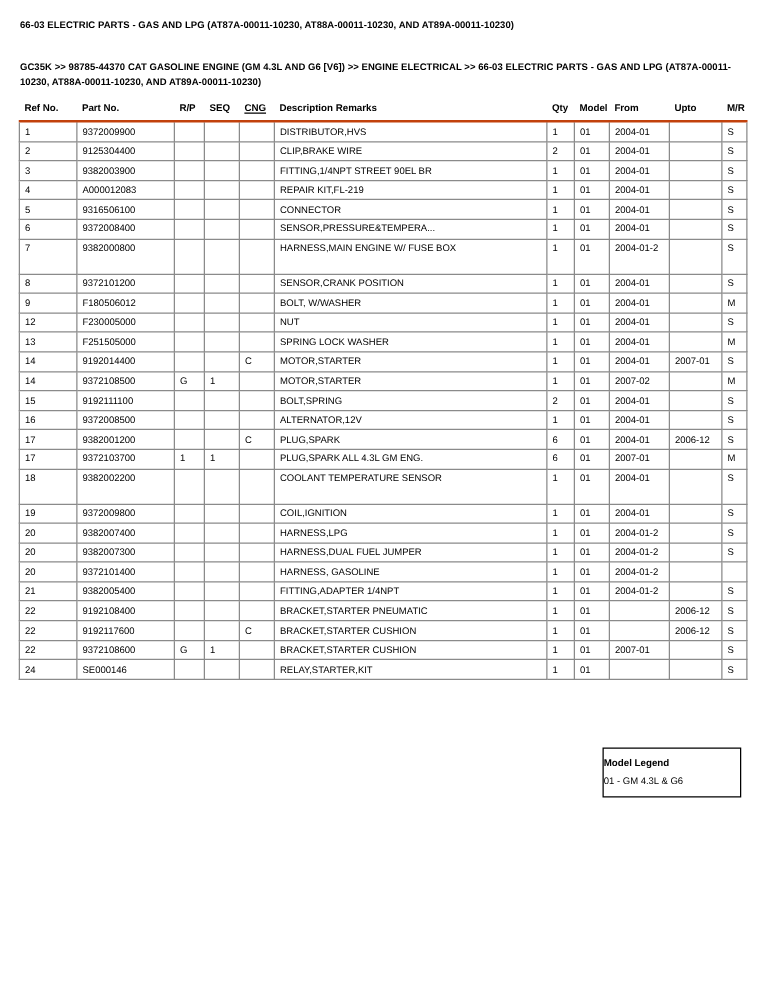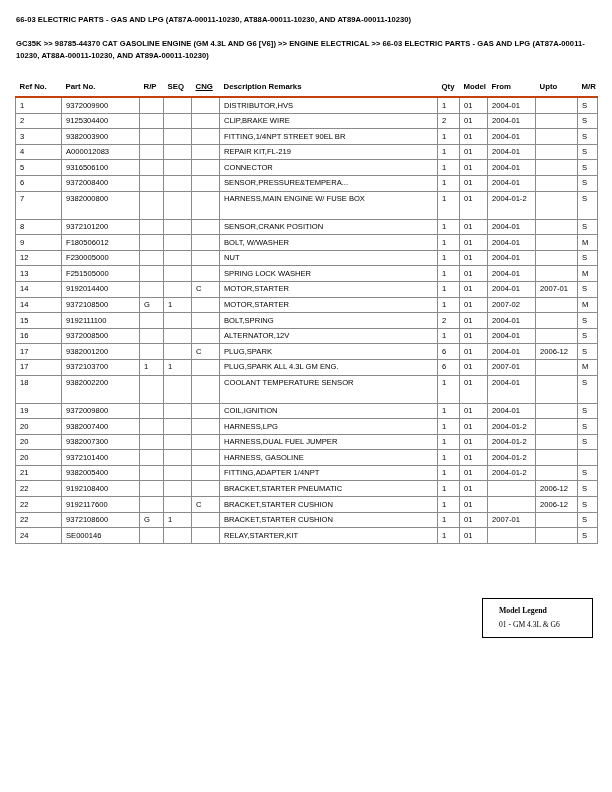--- a/index.html
+++ b/index.html
@@ -28,21 +28,21 @@
     top: 14px;
     width: 586px;
     font-size: 7.6px;
     font-weight: bold;
     line-height: 11px;
     letter-spacing: 0.05px;
   }
   .breadcrumb {
     position: absolute;
     left: 16px;
-    top: 38px;
+    top: 48px;
     width: 584px;
     font-size: 7.6px;
     font-weight: bold;
     line-height: 11.5px;
     letter-spacing: 0.05px;
   }
   .parts-table-wrap {
     position: absolute;
     left: 15px;
     top: 82px;
@@ -107,23 +107,22 @@
   th.h-from  { padding-left: 3px; margin-left: 32px; }
   th.h-upto  { padding-left: 3px; }
   th.h-mr    { padding-left: 1px; }
 
   .legend-box {
     position: absolute;
     right: 15px;
     top: 598px;
     width: 111px;
     border: 1px solid #000000;
-    padding: 6px 8px 7px 16px;
+    padding: 6px 8px 7px 0;
     background: #ffffff;
-    font-family: Liberation Serif, serif;
   }
   .legend-title {
     font-size: 7.8px;
     font-weight: bold;
     line-height: 11px;
     margin-bottom: 4px;
   }
   .legend-entry {
     font-size: 7.6px;
     line-height: 10px;

